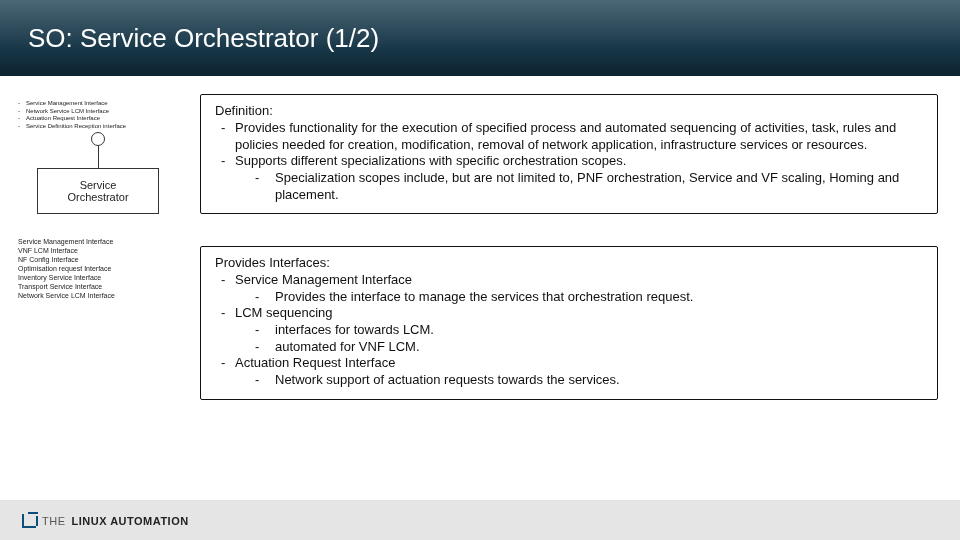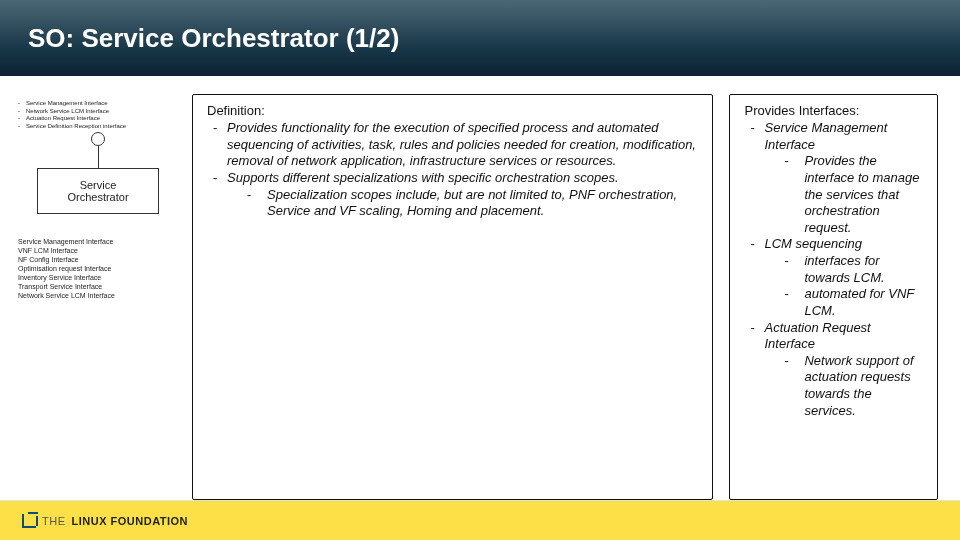--- a/index.html
+++ b/index.html
@@ -7,21 +7,21 @@
 
   .titlebar {
     width: 100%;
     height: 76px;
     background: linear-gradient(#4c6876, #173647 65%, #0c2230);
     color: #fff;
     display: flex;
     align-items: center;
     padding-left: 28px;
     font-size: 26px;
-    font-weight: 700;
+    font-weight: 400;
   }
 
   .body-area {
     position: relative;
     width: 100%;
     height: 424px; 
     padding: 18px 22px 0 18px;
     display: flex;
     gap: 14px;
   }
@@ -43,47 +43,47 @@
     text-align: center;
     font-size: 11px;
     color: #222;
     background: #fff;
   }
   .uml-box .l1 { display: block; }
   .uml-box .l2 { display: block; }
 
   .bottom-iface-list { font-size: 7px; line-height: 1.28; color: #222; margin-top: 24px; }
 
-  .right-col { flex: 1; display: flex; flex-direction: row; gap: 16px; }
+  .right-col { flex: 1; display: flex; flex-direction: column; gap: 32px; margin-left: 8px; }
   .panel {
     border: 1.5px solid #111;
     border-radius: 2px;
     padding: 8px 14px 10px 14px;
     font-size: 13px;
     color: #111;
   }
   .panel .hd { font-weight: 400; margin-bottom: 2px; }
   .panel ul { list-style: none; }
   .panel li { display: flex; }
   .panel li.lvl1 > .dash { flex: 0 0 20px; padding-left: 6px; }
   .panel li.lvl2 { padding-left: 40px; }
   .panel li.lvl2 > .dash { flex: 0 0 20px; }
-  .panel .txt { flex: 1; line-height: 1.28; font-style: italic; }
+  .panel .txt { flex: 1; line-height: 1.28; }
 
   .footer {
     position: absolute;
     left: 0; bottom: 0;
     width: 100%;
     height: 40px;
     border-top: 1px solid #e2e2e2;
     display: flex;
     align-items: center;
     justify-content: space-between;
     padding: 0 22px 0 22px;
-    background: #fde047;
+    background: #e5e5e5;
   }
   .lf-logo { display: flex; align-items: center; gap: 6px; }
   .lf-sq { width: 14px; height: 14px; border: 2px solid #0a4f7a; border-top: none; border-right: none; position: relative; }
   .lf-sq::before { content: ""; position: absolute; top: -2px; left: 4px; width: 10px; height: 2px; background: #0a4f7a; }
   .lf-sq::after  { content: ""; position: absolute; top: 2px; right: -2px; width: 2px; height: 10px; background: #0a4f7a; }
   .lf-text1 { font-size: 11px; color: #555; letter-spacing: .5px; }
   .lf-text2 { font-size: 11px; font-weight: 700; color: #222; letter-spacing: .5px; }
 
   .right-footer { display: flex; align-items: center; gap: 14px; }
   .onap-logo { display: flex; align-items: center; gap: 6px; }
@@ -206,15 +206,15 @@
       </ul>
     </div>
 
   </div>
 </div>
 
 <div class="footer">
   <div class="lf-logo">
     <div class="lf-sq"></div>
     <span class="lf-text1">THE</span>
-    <span class="lf-text2">LINUX FOUNDATION</span>
+    <span class="lf-text2">LINUX AUTOMATION</span>
   </div>
 </div>
 
 </body></html>

